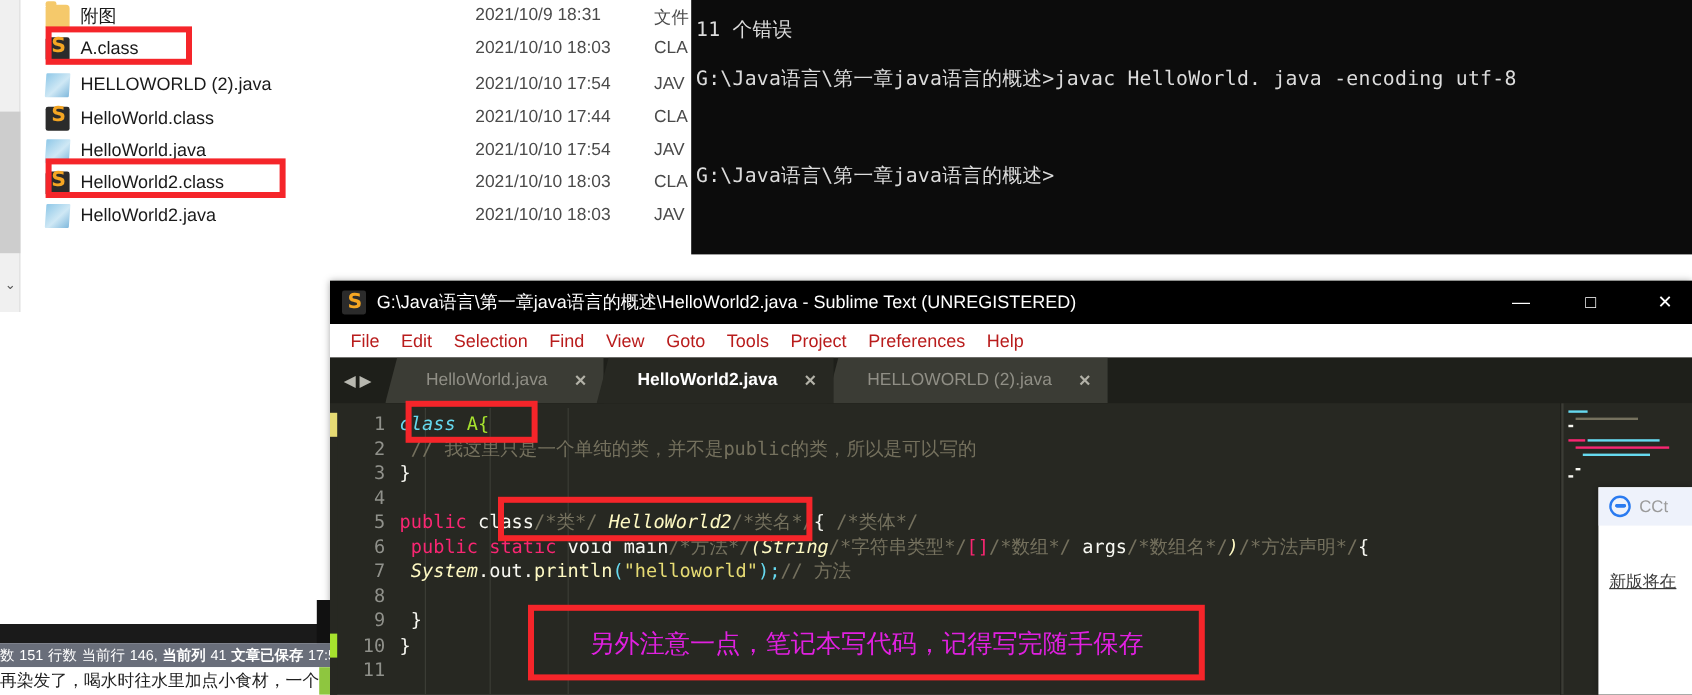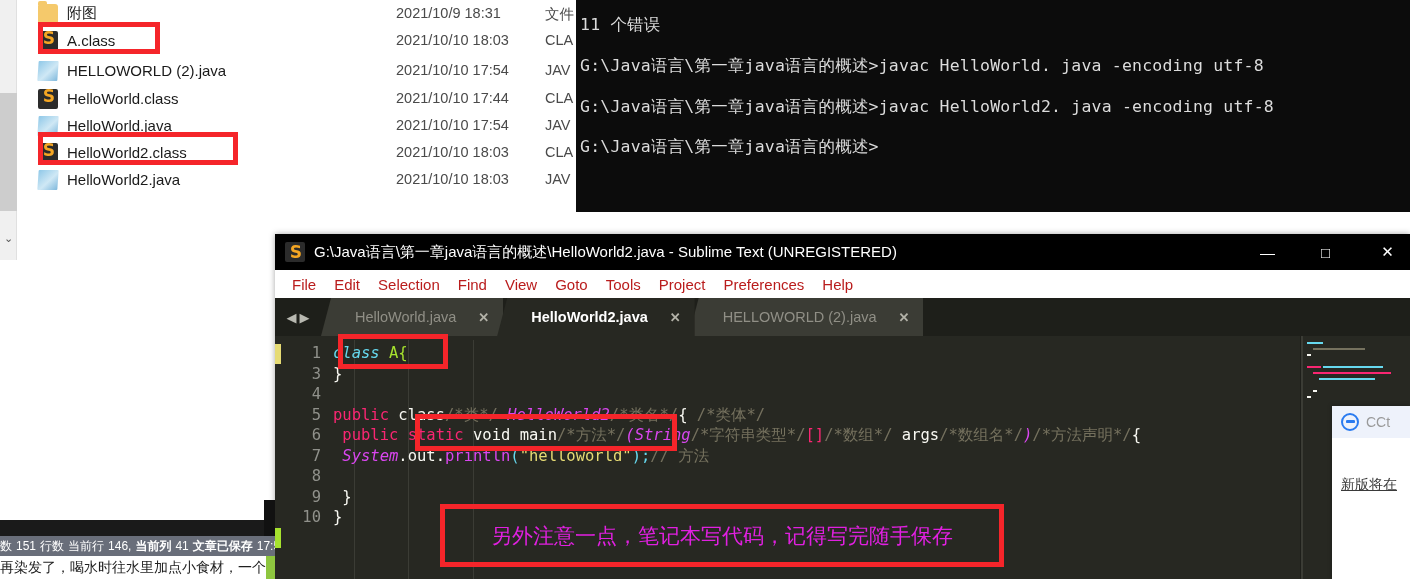--- a/index.html
+++ b/index.html
@@ -59,21 +59,21 @@
   .gmark.green { background:#a6e22e; }
   #code { position:absolute; left:0; top:0; font-family:"DejaVu Sans Mono", monospace; font-size:15.5px; line-height:20.5px; white-space:nowrap;}
   .cl { position:relative; height:20.5px; }
   .ln { display:inline-block; width:46px; text-align:right; color:#90918b; margin-right:12px;}
   .k { color:#f92672; }        
   .kw-blue { color:#66d9ef; font-style:italic; }
   .cls { color:#a6e22e; }
   .cmt { color:#75715e; }
   .str { color:#e6db74; }
   .pl  { color:#f8f8f2; }
-  .it  { color:#d946ef; font-style:italic; }
+  .it  { color:#fef9c3; font-style:italic; }
   .guide { position:absolute; top:0; width:1px; height:243px; background:#3b3c35;}
 
   #st-minimap { position:absolute; right:0; top:102px; width:110px; height:243px; background:#272822; border-left:1px solid #1e1f1a; overflow:hidden;}
   .mm-line { position:absolute; height:2px; }
 
   
   #cc-popup { position:absolute; left:1332px; top:406px; width:78px; height:173px; background:#fff; box-shadow:-1px -1px 4px rgba(0,0,0,.2); overflow:hidden;}
   #cc-popup-head { height:32px; background:#eef2fb; display:flex; align-items:center; padding-left:9px; }
   #cc-logo { width:18px; height:18px; border-radius:50%; border:2.5px solid #2a7bf0; position:relative; flex:0 0 18px; }
   #cc-logo:after { content:""; position:absolute; left:3px; top:5px; width:9px; height:3px; border-radius:2px; box-shadow:0 0 0 1.5px #2a7bf0 inset; background:#2a7bf0;}
@@ -149,21 +149,20 @@
     </div>
   <div id="bottom-white"></div>
 </div>
 
 <div class="hl-box" style="left:38px; top:22px; width:122px; height:32px;"></div>
 <div class="hl-box" style="left:38px; top:132px; width:200px; height:33px;"></div>
 
 <div id="console">
   <div class="cline" style="top:14px;">11 个错误</div>
   <div class="cline" style="top:55px;">G:\Java语言\第一章java语言的概述&gt;javac HelloWorld. java -encoding utf-8</div>
-  <div class="cline" style="top:96px;">G:\Java语言\第一章java语言的概述&gt;javac HelloWorld2. java -encoding utf-8</div>
   <div class="cline" style="top:136px;">G:\Java语言\第一章java语言的概述&gt;</div>
 </div>
 
 <div id="sublime">
 
   <div id="st-titlebar">
     <div id="st-title-icon"></div>
     <div id="st-title-text">G:\Java语言\第一章java语言的概述\HelloWorld2.java - Sublime Text (UNREGISTERED)</div>
     <div class="st-winbtn" style="right:120px;">—</div>
     <div class="st-winbtn" style="right:62px;">□</div>
@@ -209,20 +208,23 @@
     </div>
     <div class="guide" style="left:79px;"></div>
     <div class="guide" style="left:133px;"></div>
     <div class="guide" style="left:198px;"></div>
 
     <div id="code" style="padding-top:3px;">
       <div class="cl">
         <span class="ln">1</span><span class="kw-blue">class</span><span class="pl"> </span><span class="cls">A{</span>
       </div>
       <div class="cl">
+        <span class="ln">2</span><span class="pl">    </span><span class="cmt">//  我这里只是一个单纯的类，并不是public的类，所以是可以写的</span>
+      </div>
+      <div class="cl">
         <span class="ln">3</span><span class="pl">}</span>
       </div>
       <div class="cl">
         <span class="ln">4</span>
       </div>
       <div class="cl">
         <span class="ln">5</span><span class="k">public</span><span class="pl"> </span><span class="kw-blue" style="font-style:normal;color:#f8f8f2">class</span><span class="cmt">/*类*/</span><span class="pl"> </span><span class="it">HelloWorld2</span><span class="cmt">/*类名*/</span><span class="pl">{</span><span class="pl">     </span><span class="cmt">/*类体*/</span>
       </div>
       <div class="cl">
         <span class="ln">6</span><span class="pl">    </span><span class="k">public static</span><span class="pl"> </span><span class="pl">void</span><span class="pl"> </span><span class="pl">main</span><span class="cmt">/*方法*/</span><span class="it">(</span><span class="it">String</span><span class="cmt">/*字符串类型*/</span><span class="k">[]</span><span class="cmt">/*数组*/</span><span class="pl"> </span><span class="pl">args</span><span class="cmt">/*数组名*/</span><span class="it">)</span><span class="cmt">/*方法声明*/</span><span class="pl">{</span>
@@ -231,20 +233,23 @@
         <span class="ln">7</span><span class="pl">        </span><span class="it">System</span><span class="pl">.out.</span><span class="it" style="font-style:normal">println</span><span class="it" style="font-style:normal;color:#66d9ef">(</span><span class="str">"helloworld"</span><span class="it" style="font-style:normal;color:#66d9ef">);</span><span class="cmt">// 方法</span>
       </div>
       <div class="cl">
         <span class="ln">8</span>
       </div>
       <div class="cl">
         <span class="ln">9</span><span class="pl">    </span><span class="pl">}</span>
       </div>
       <div class="cl">
         <span class="ln">10</span><span class="pl">}</span>
+      </div>
+      <div class="cl">
+        <span class="ln">11</span>
       </div>
     </div>
   </div>
 
   <div id="st-minimap">
     <div class="mm-line" style="left:6px; top:6px; width:16px; background:#66d9ef;"></div>
     <div class="mm-line" style="left:12px; top:12px; width:52px; background:#75715e;"></div>
     <div class="mm-line" style="left:6px; top:18px; width:4px; background:#f8f8f2;"></div>
     <div class="mm-line" style="left:6px; top:30px; width:14px; background:#f92672;"></div>
     <div class="mm-line" style="left:22px; top:30px; width:60px; background:#66d9ef;"></div>

